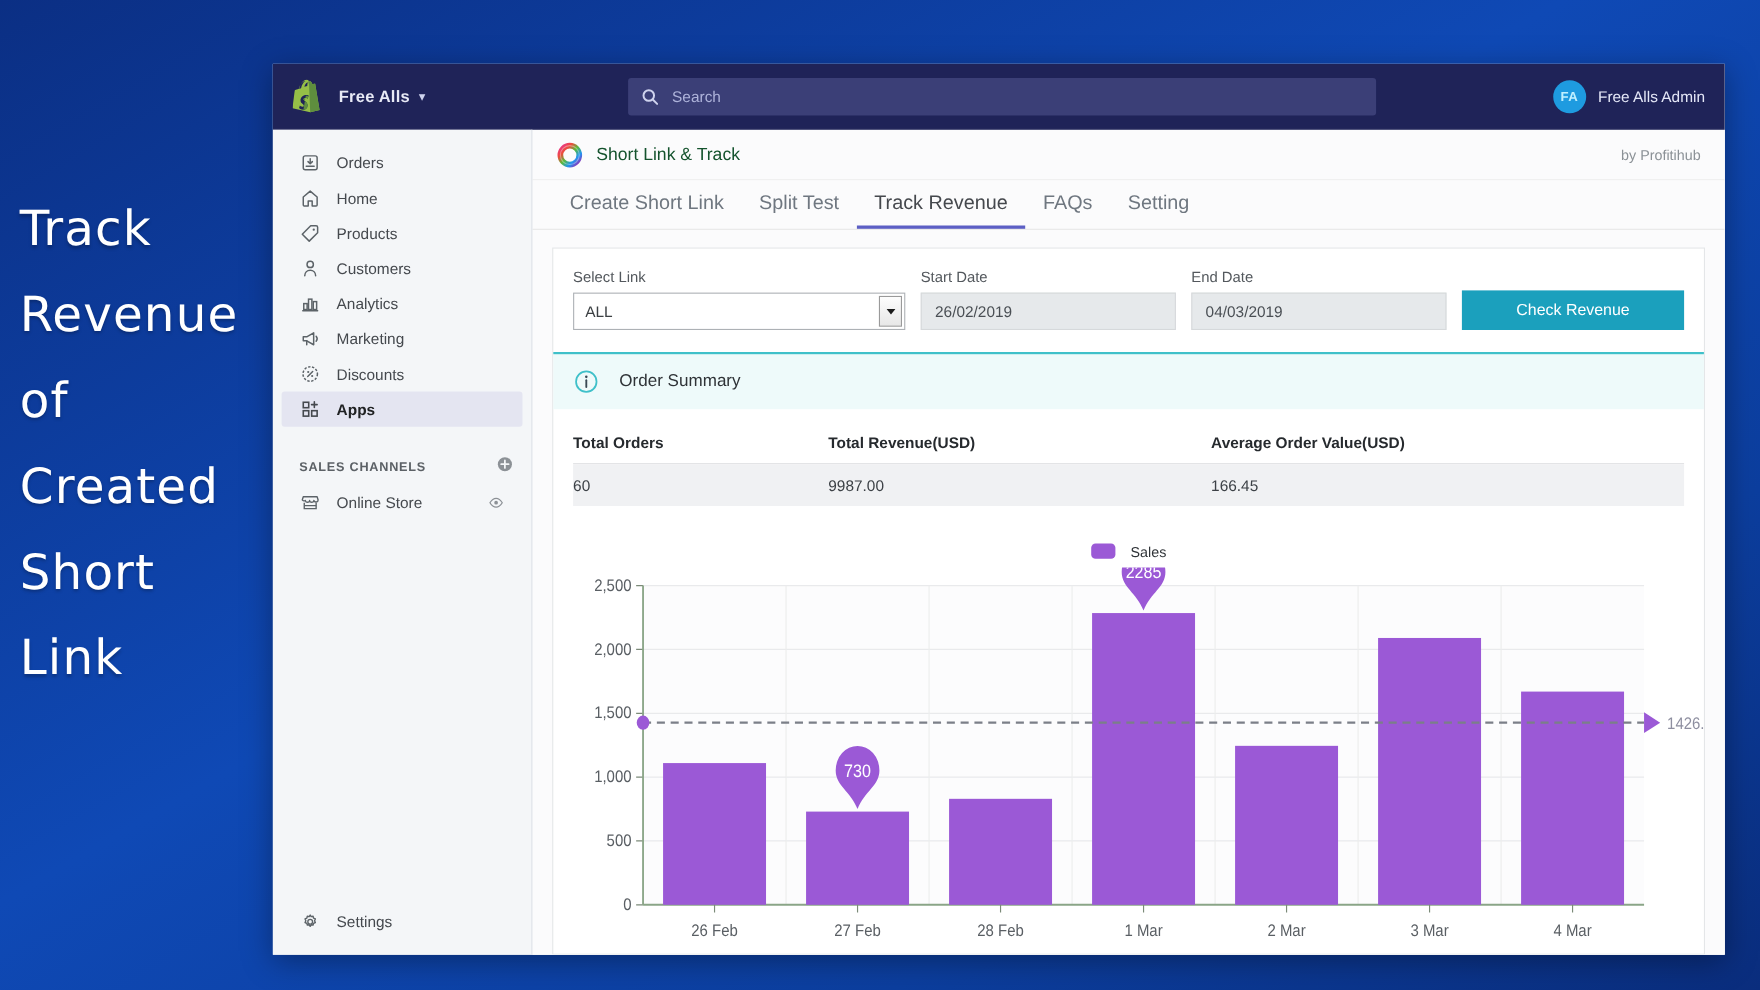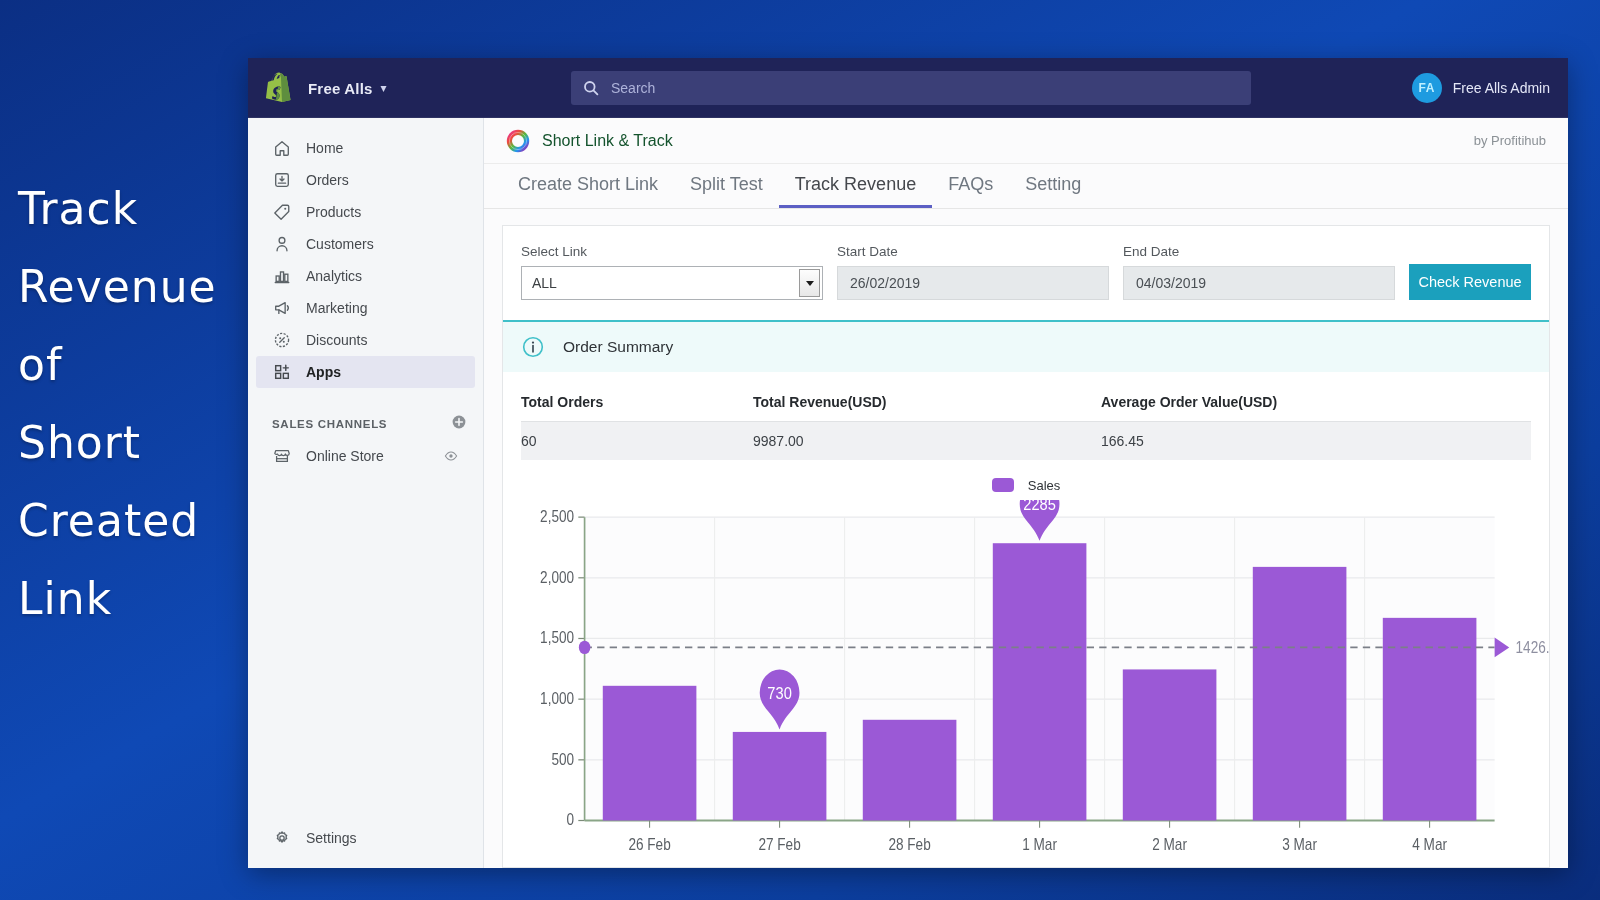--- a/index.html
+++ b/index.html
@@ -163,41 +163,41 @@
     position:absolute; right: 3px; top: 3px; width: 21px; height: 28px;
     background: linear-gradient(#fdfdfd,#e7e7e7);
     border: 1px solid #9a9a9a; display:flex; align-items:center; justify-content:center;
     pointer-events:none;
   }
   .sel-btn i {
     width:0;height:0;border-left:4px solid transparent;border-right:4px solid transparent;
     border-top:5px solid #1b1b1b; display:block;
   }
   .date-inp {
-    width: 272px; height: 34px; border: 1px solid #d6d9db; background:#e6e9eb;
+    width: 232px; height: 34px; border: 1px solid #d6d9db; background:#e6e9eb;
     font-size: 14px; color:#4a4f54; padding: 0 12px; border-radius:0;
     font-family:"Liberation Sans", sans-serif; outline:none;
   }
   #check-revenue {
     margin-left: auto; width: 258px; height: 36px; border: 0;
     background: #1ba0bd; color: #ffffff; font-size: 14.5px; cursor:pointer;
     font-family:"Liberation Sans", sans-serif;
   }
 
   
   #summary-banner {
     border-top: 2px solid #3fc0c9;
     background: #eefafa;
     height: 52px; display:flex; align-items:center; padding: 0 18px;
   }
   #info-icon { width: 24px; height:24px; flex:0 0 24px; margin-right: 18px; }
   #summary-title { font-size: 15.5px; color: #2f3337; }
 
   
-  #summary-table { margin: 14px 18px 0 18px; }
+  #summary-table { margin: 14px 18px 16px 18px; }
   #summary-table .row { display:flex; }
   #summary-table .hd {
     border-bottom: 1px solid #e0e2e4;
   }
   #summary-table .hd .cell {
     font-size: 14px; font-weight: 700; color: #262a2e; padding: 8px 0 11px 0;
   }
   #summary-table .bd { background: #f0f1f3; }
   #summary-table .bd .cell { font-size: 14px; color:#3c4146; padding: 11px 0; }
   #summary-table .cell:nth-child(1){ width: 232px; }
@@ -215,22 +215,22 @@
   #plot { position: relative; width: 100%; height: calc(100% - 34px); }
   #plot svg { display:block; width: 100%; height: 100%; }
 </style>
 </head>
 <body>
 
 <div id="promo">
   <div class="line">Track</div>
   <div class="line">Revenue</div>
   <div class="line">of</div>
+  <div class="line">Created</div>
   <div class="line">Short</div>
-  <div class="line">Created</div>
   <div class="line">Link</div>
 </div>
 
 <div id="window">
 
   <div id="topbar">
     <div class="shop-logo">
       <svg width="30" height="32" viewBox="0 0 30 32">
         <path d="M20.5 4.2c-.2-.1-.6-.1-.9 0l-1.6.5C17.5 3 16.6 1.6 15 1.6h-.2C14.3.9 13.6.6 13 .6c-4.3 0-6.4 5.4-7 8.1l-3 .9c-.9.3-1 .3-1.1 1.2C1.8 11.5 0 26.3 0 26.3L16 30l8.6-2.1S20.6 4.5 20.5 4.2zM13.3 6.1l-2.6.8c.5-2 1.5-4 2.8-4 .2 0 .3 0 .4.1-.4.7-.6 1.8-.6 3.1zm-1.6-4.4c-1.9.8-3.4 3.6-4 6.5l-2.1.6C6.3 6.4 8.2 1.7 11.7 1.7zM14.6 15l-.9 2.7s-.9-.5-2-.5c-1.6 0-1.7 1-1.7 1.3 0 1.4 3.6 1.9 3.6 5.1 0 2.5-1.6 4.2-3.8 4.2-2.6 0-3.9-1.6-3.9-1.6l.7-2.3s1.4 1.2 2.5 1.2c.8 0 1.1-.6 1.1-1 0-1.8-3-1.9-3-4.8 0-2.5 1.8-4.9 5.4-4.9 1.4-.1 2 .6 2 .6zm.3-9.6V5c0-1.2-.2-2.2-.4-2.9.9.1 1.5 1.2 1.8 2.4l-1.4.3z" fill="#95BF47"></path>
         <path d="M19.6 4.2l-1.6.5C17.5 3 16.6 1.6 15 1.6h-.2l1.2 28.4 8.6-2.1S20.6 4.5 20.5 4.2c-.2-.1-.6-.1-.9 0zM14.6 15l-.9 2.7s-.9-.5-2-.5c-1.6 0-1.7 1-1.7 1.3 0 1.4 3.6 1.9 3.6 5.1 0 2.5-1.6 4.2-3.8 4.2l2.2-12.8c1.3 0 2.6 0 2.6 0z" fill="#5E8E3E"></path>
@@ -255,34 +255,34 @@
     </div>
   </div>
 
   <div id="body">
 
     <div id="sidebar">
 
       <div class="nav-item">
         <span class="ico">
           <svg width="18" height="18" viewBox="0 0 20 20">
-              <path d="M3 9l7-6 7 6v8a1 1 0 0 1-1 1h-4v-5H8v5H4a1 1 0 0 1-1-1z" fill="none" stroke="#5c6368" stroke-width="1.5" stroke-linejoin="round"></path>
-            </svg>
-        </span>
-        <span>Home</span>
-      </div>
-
-      <div class="nav-item">
-        <span class="ico">
-          <svg width="18" height="18" viewBox="0 0 20 20">
               <rect x="3" y="3" width="14" height="14" rx="2" fill="none" stroke="#5c6368" stroke-width="1.5"></rect>
               <path d="M10 6v5m0 0l-2.2-2.2M10 11l2.2-2.2M6 13.5h8" fill="none" stroke="#5c6368" stroke-width="1.5" stroke-linecap="round"></path>
             </svg>
         </span>
         <span>Orders</span>
+      </div>
+
+      <div class="nav-item">
+        <span class="ico">
+          <svg width="18" height="18" viewBox="0 0 20 20">
+              <path d="M3 9l7-6 7 6v8a1 1 0 0 1-1 1h-4v-5H8v5H4a1 1 0 0 1-1-1z" fill="none" stroke="#5c6368" stroke-width="1.5" stroke-linejoin="round"></path>
+            </svg>
+        </span>
+        <span>Home</span>
       </div>
 
       <div class="nav-item">
         <span class="ico">
           <svg width="18" height="18" viewBox="0 0 20 20">
               <path d="M10.5 2.5H16a1.5 1.5 0 0 1 1.5 1.5v5.5L9 18 2 11z" fill="none" stroke="#5c6368" stroke-width="1.5" stroke-linejoin="round"></path>
               <circle cx="13.6" cy="6.4" r="1.15" fill="#5c6368"></circle>
             </svg>
         </span>
         <span>Products</span>

